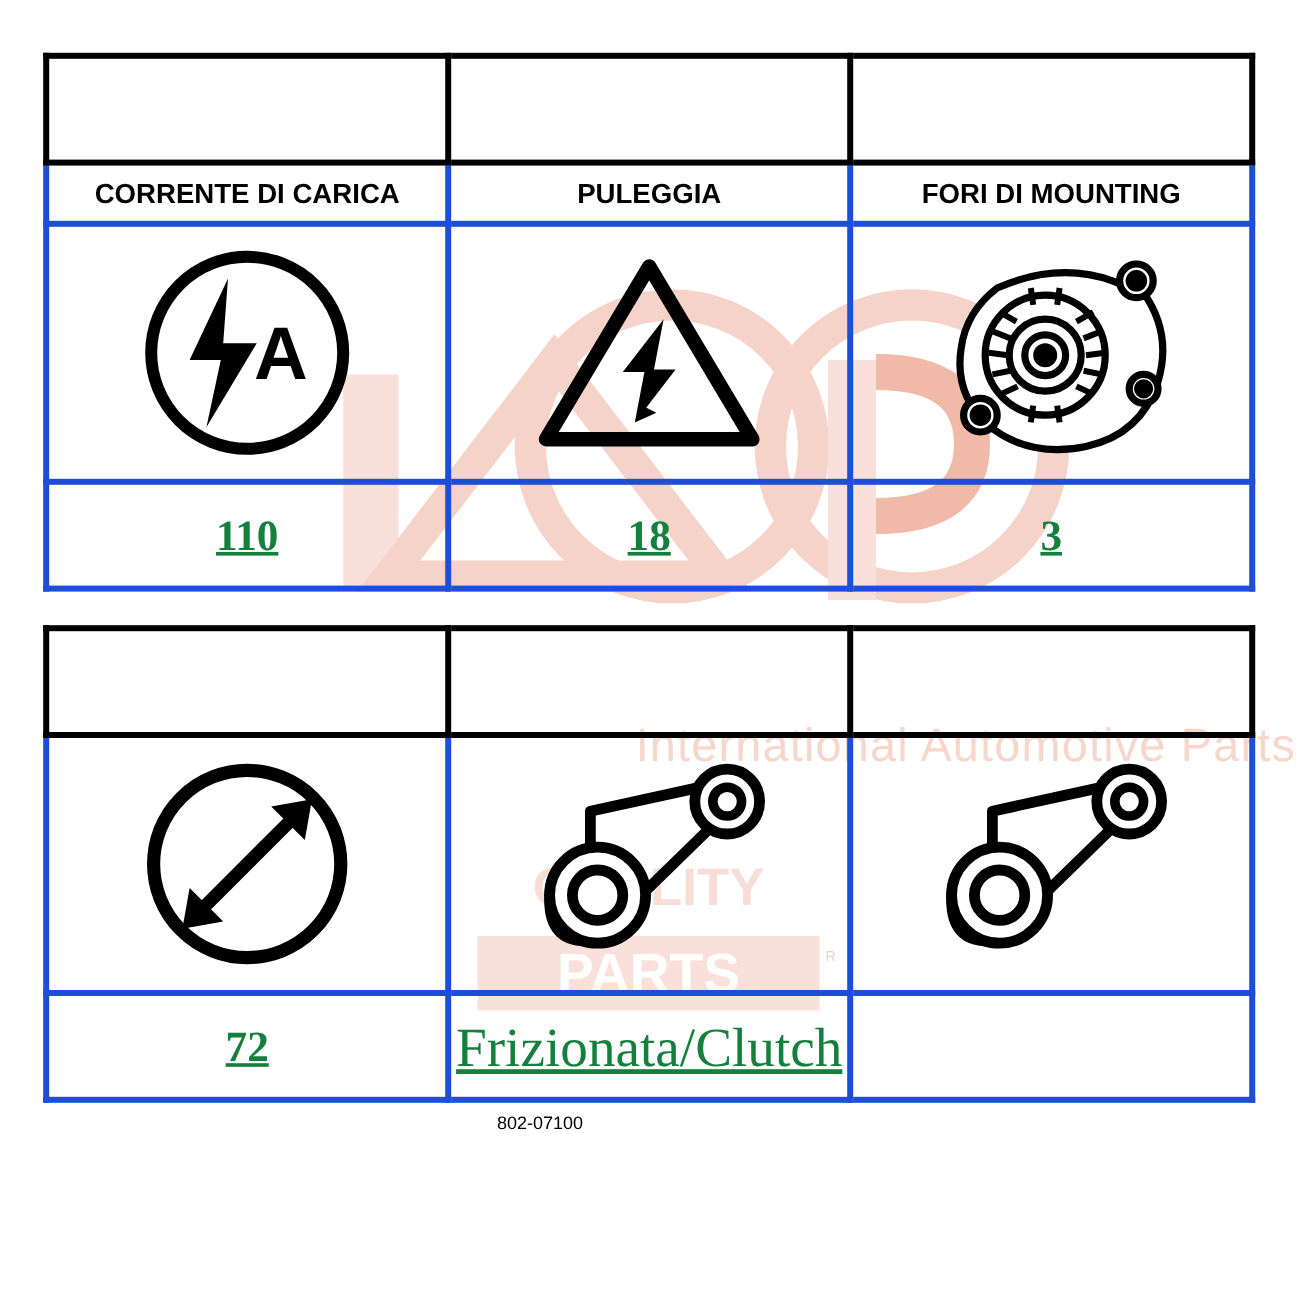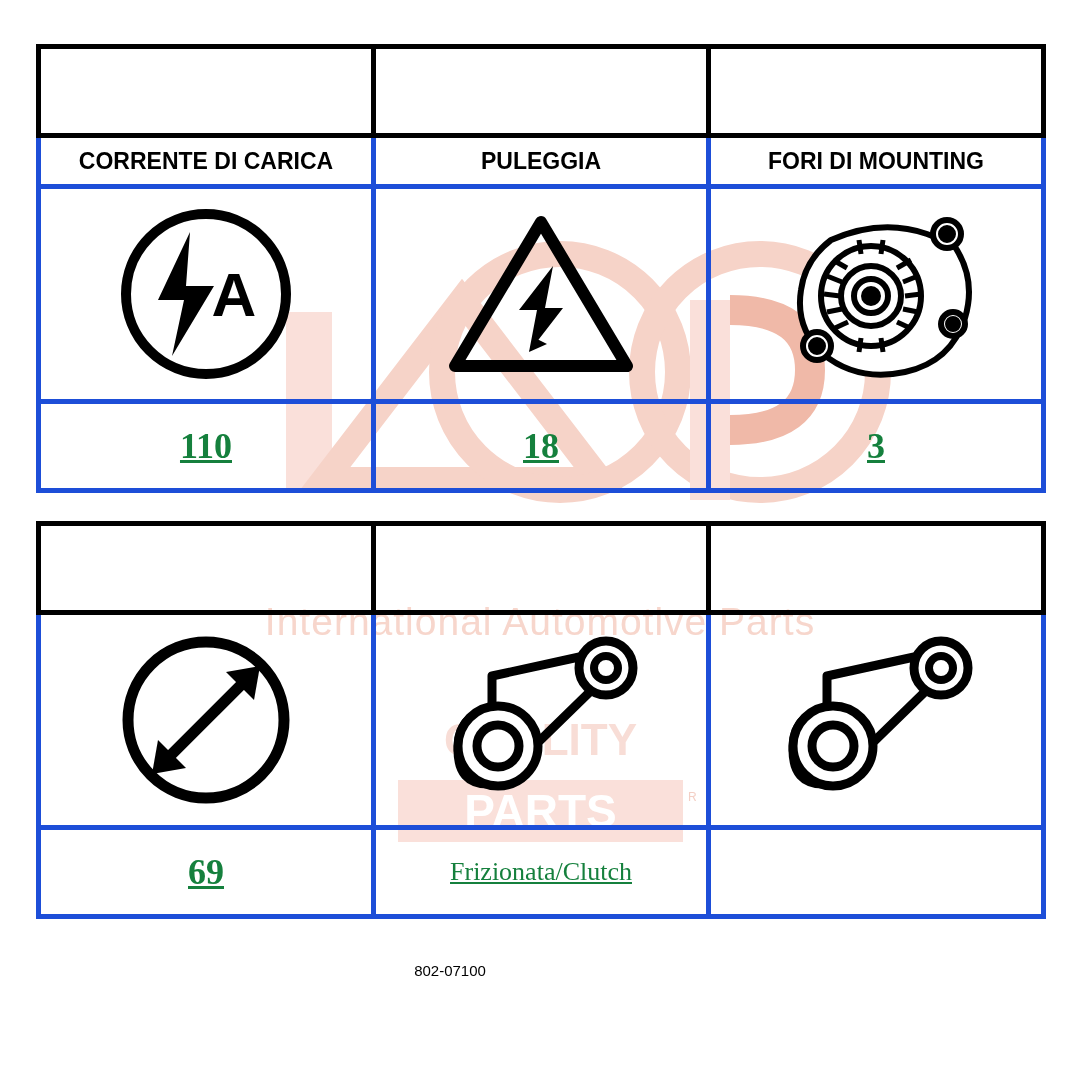--- a/index.html
+++ b/index.html
@@ -29,20 +29,21 @@
     width: 1080px;
     text-align: center;
     color: #f7d6cc;
     font-family: "Liberation Sans", sans-serif;
     letter-spacing: 1px;
   }
   #wm-iap-line {
     top: 600px;
     font-size: 39px;
     font-weight: 400;
+    text-align: right;
   }
   .wm-badge {
     position: absolute;
     background: #fae0da;
     color: #ffffff;
     font-family: "Liberation Sans", sans-serif;
     font-weight: 700;
     text-align: center;
   }
   #wm-quality {
@@ -118,21 +119,21 @@
   .valuecell {
     height: 82px;
     font-family: "Liberation Serif", serif;
     font-weight: 700;
     font-size: 36px;
     color: #15803d;
     text-decoration: underline;
   }
   .valuecell.narrow {
     font-weight: 400;
-    font-size: 26px;
+    font-size: 46px;
   }
   .spacer td {
     border: none !important;
     height: 26px;
     background: transparent;
   }
   .icon-holder {
     display: flex;
     align-items: center;
     justify-content: center;
@@ -141,21 +142,20 @@
   #code-line {
     position: absolute;
     left: 300px;
     top: 928px;
     width: 300px;
     text-align: center;
     font-family: "Liberation Sans", sans-serif;
     font-size: 15px;
     color: #000000;
     z-index: 4;
-    margin-top: 34px;
   }
 </style>
 </head>
 <body>
 
 <div id="watermark">
   <svg width="1080" height="1080" viewBox="0 0 1080 1080">
 
     <rect x="286" y="312" width="46" height="180" fill="#fae0da"></rect>
 
@@ -315,21 +315,21 @@
             <circle cx="72" cy="116" r="40" fill="#fff" stroke="#000" stroke-width="9"></circle>
             <circle cx="72" cy="116" r="21" fill="#fff" stroke="#000" stroke-width="9"></circle>
             <circle cx="180" cy="38" r="27" fill="#fff" stroke="#000" stroke-width="9"></circle>
             <circle cx="180" cy="38" r="12" fill="#fff" stroke="#000" stroke-width="8"></circle>
           </svg>
         </div>
       </td>
     </tr>
 
     <tr>
-      <td class="valuecell">69</td>
+      <td class="valuecell">72</td>
       <td class="valuecell narrow">Frizionata/Clutch</td>
       <td class="valuecell"></td>
     </tr>
 
   </tbody>
     </table>
 </div>
 
 <div id="code-line">802-07100</div>
 

